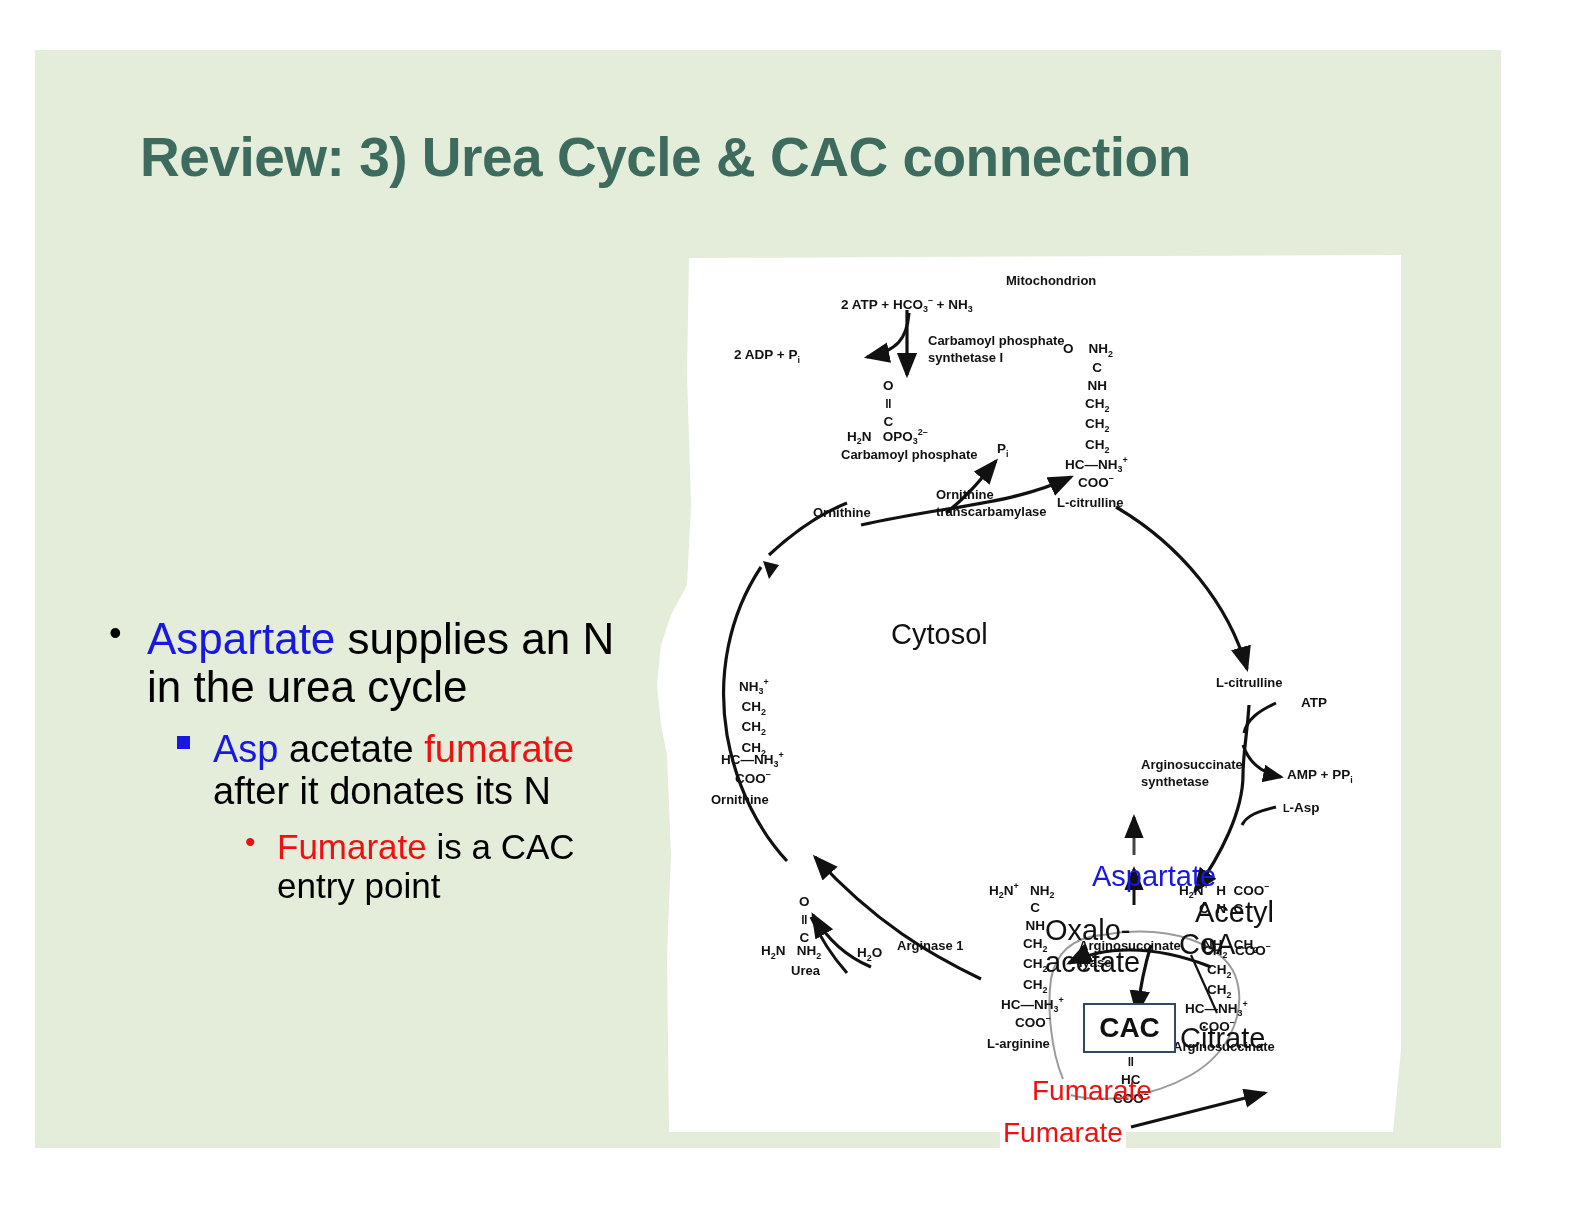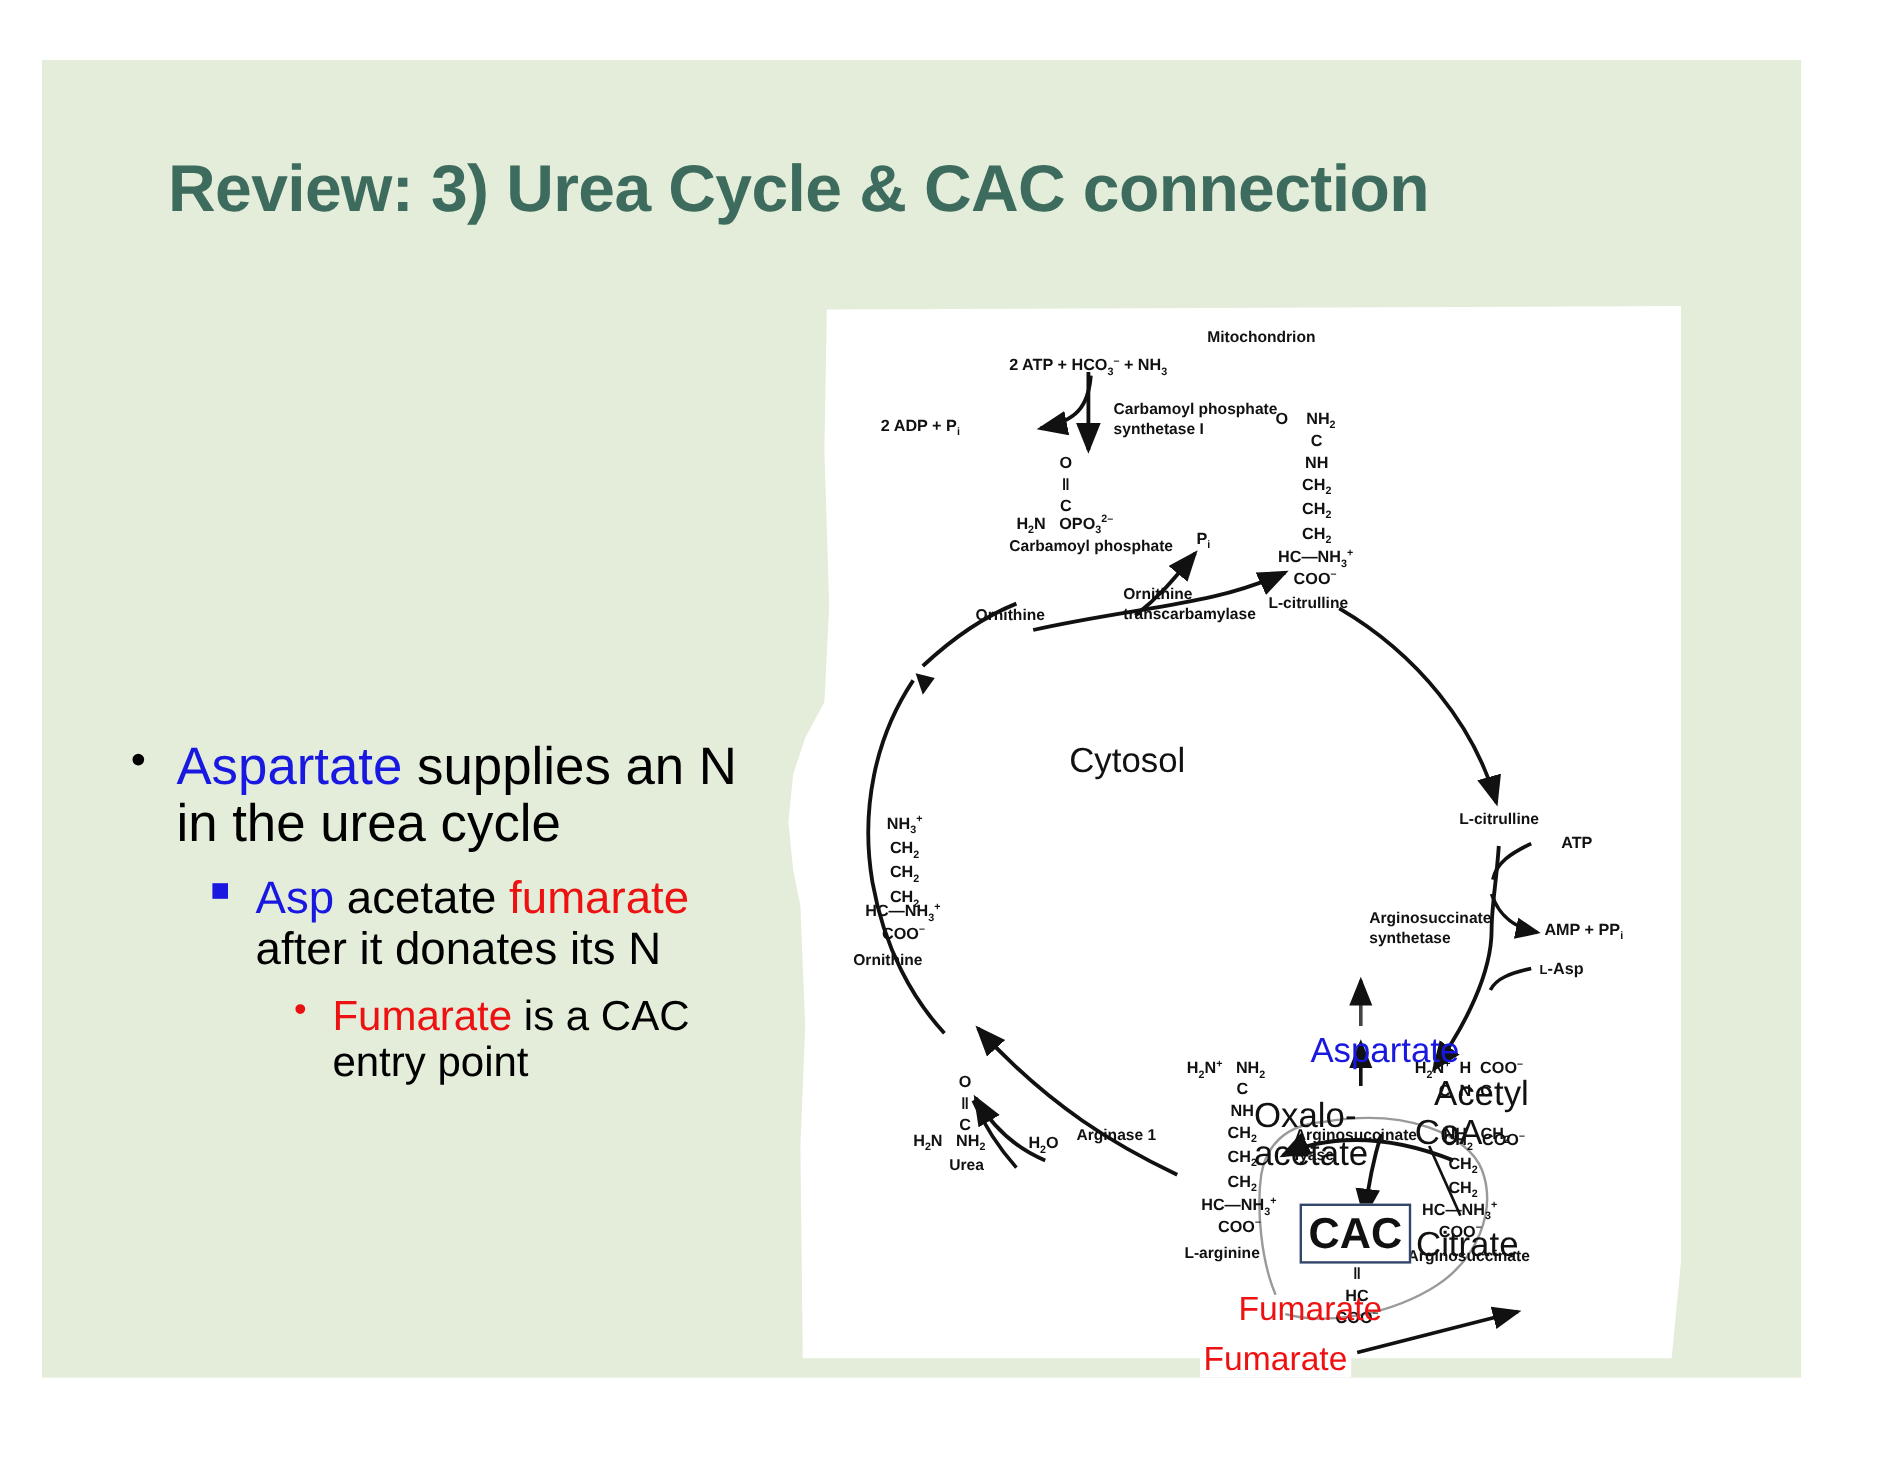--- a/index.html
+++ b/index.html
@@ -46,21 +46,21 @@
   #cytosol{left:240px;top:363px;font-size:29px;color:#111;}
   #aspartate{left:441px;top:605px;font-size:29px;color:#1818e0;}
   #oxalo1{left:394px;top:659px;font-size:29px;color:#111;}
   #oxalo2{left:394px;top:691px;font-size:29px;color:#111;}
   #acetyl1{left:528px;top:641px;font-size:29px;color:#111;margin-left:16px;}
   #acetyl2{left:528px;top:673px;font-size:29px;color:#111;}
   #citrate{left:529px;top:767px;font-size:29px;color:#111;}
   #cacbox{position:absolute;left:432px;top:748px;width:89px;height:46px;
           border:2.5px solid #33476b;background:#fff;
           display:flex;align-items:center;justify-content:center;
-          font-size:36px;font-weight:bold;color:#111;}
+          font-size:28px;font-weight:bold;color:#111;}
   #fum_cac{left:381px;top:820px;font-size:28px;color:#ee1111;}
   #fum_low{left:352px;top:862px;font-size:28px;color:#ee1111;}
 
   
   .col{position:absolute;text-align:center;font-size:13.5px;font-weight:bold;
        color:#111;line-height:1.32;white-space:nowrap;}
 </style>
 </head>
 <body>
 

